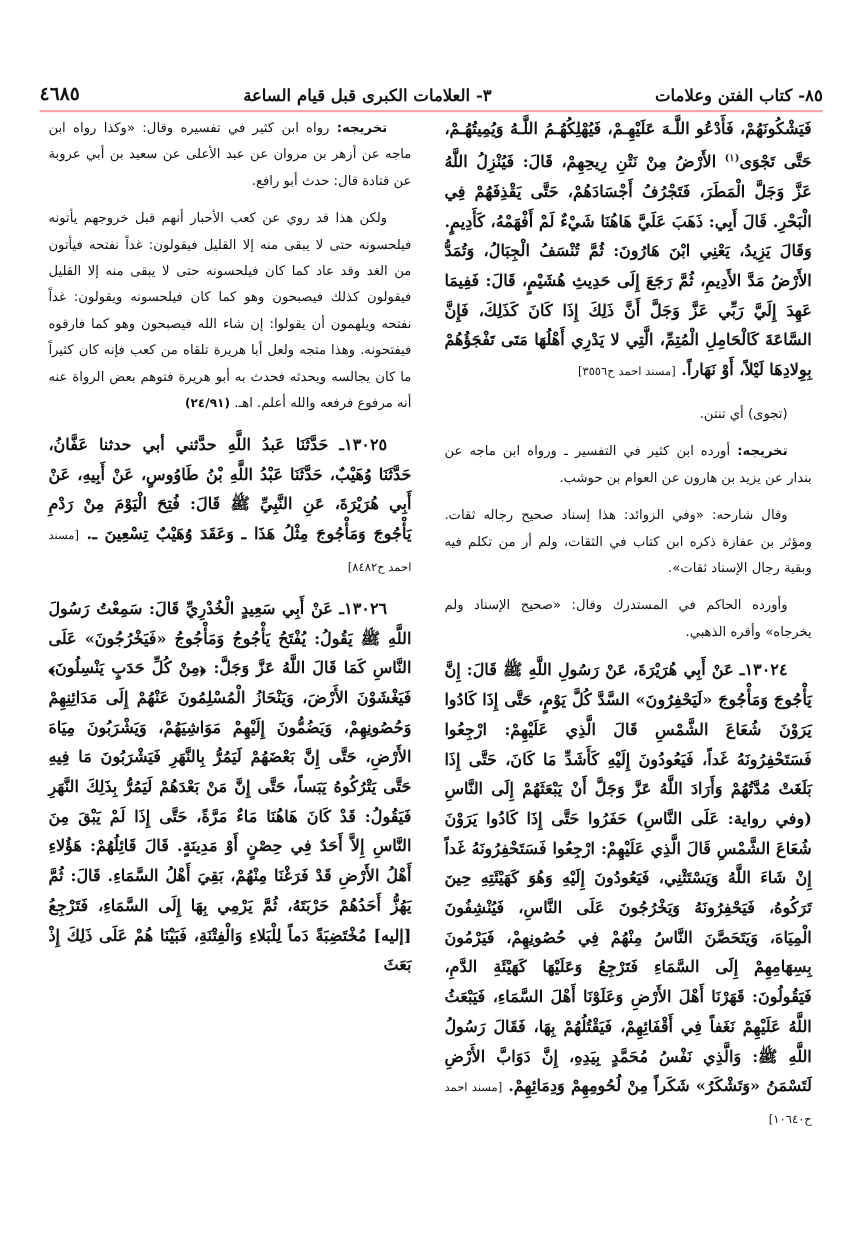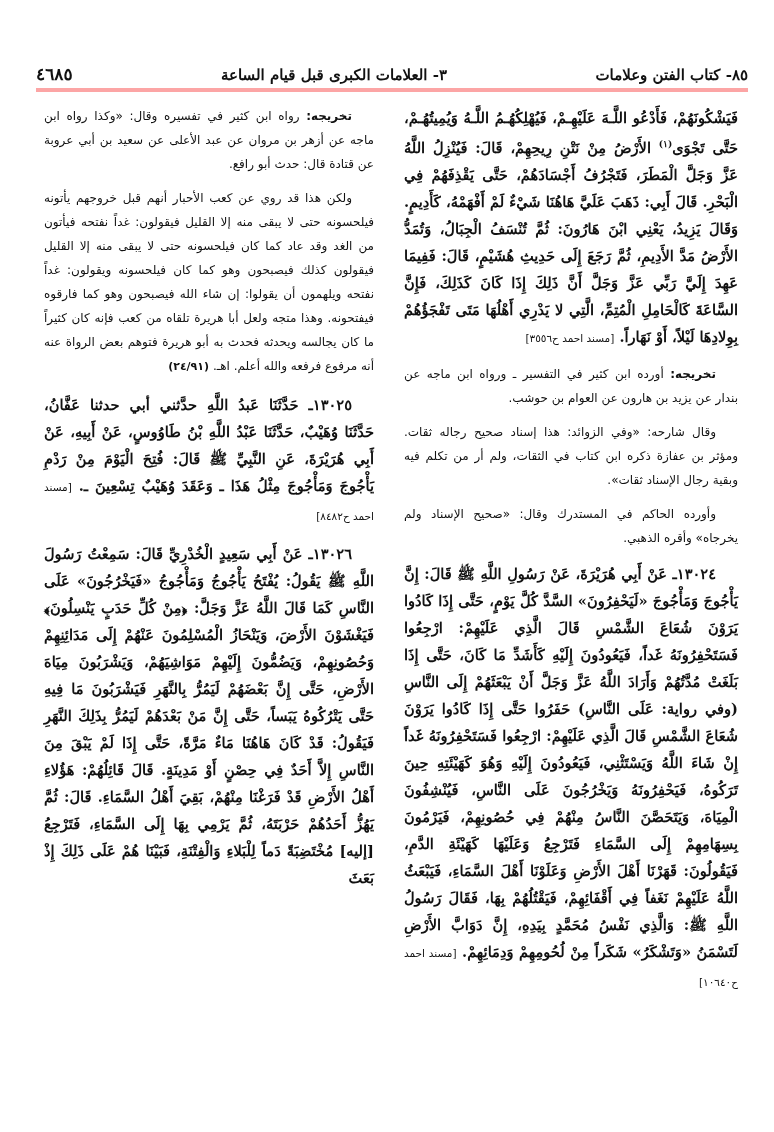--- a/index.html
+++ b/index.html
@@ -1,22 +1,22 @@
 <!DOCTYPE html>
 <html><head>
 <meta charset="utf-8">
 <style>
   html, body { margin: 0; padding: 0; background: #ffffff; }
   body {
     width: 774px; height: 1132px; position: relative; overflow: hidden;
     font-family: "DejaVu Sans", sans-serif; color: #111;
   }
   .header {
-    position: absolute; left: 36px; top: 56px; width: 712px; height: 28px;
-    border-bottom: 4px solid #fca5a5;
+    position: absolute; left: 36px; top: 68px; width: 712px; height: 28px;
+    border-bottom: 2px solid #fca5a5;
     display: flex; flex-direction: row-reverse; justify-content: space-between; align-items: flex-end;
     direction: rtl; padding-bottom: 4px;
   }
   .header span { font-family: "DejaVu Serif", serif; font-weight: bold; font-size: 15px; white-space: nowrap; }
   .hdr-num { font-size: 17px !important; }
   .col {
     position: absolute; top: 94px; direction: rtl; text-align: justify;
   }
   .col-right { left: 394px; width: 354px; }
   .col-left { left: 34px; width: 350px; }
@@ -44,20 +44,21 @@
   <span class="hdr-num">٤٦٨٥</span>
   <span>٣- العلامات الكبرى قبل قيام الساعة</span>
   <span>٨٥- كتاب الفتن وعلامات</span>
 </div>
 
 <div class="col col-right">
   <p class="hadith">
     <span>فَيَشْكُونَهُمْ، فَأَدْعُو اللَّـهَ عَلَيْهِـمْ، فَيُهْلِكُهُـمُ اللَّـهُ وَيُمِيتُهُـمْ، حَتَّى تَجْوَى</span><sup>(١)</sup><span> الأَرْضُ مِنْ نَتْنِ رِيحِهِمْ، قَالَ: فَيُنْزِلُ اللَّهُ عَزَّ وَجَلَّ الْمَطَرَ، فَتَجْرُفُ أَجْسَادَهُمْ، حَتَّى يَقْذِفَهُمْ فِي الْبَحْرِ. قَالَ أَبِي: ذَهَبَ عَلَيَّ هَاهُنَا شَيْءٌ لَمْ أَفْهَمْهُ، كَأَدِيمٍ. وَقَالَ يَزِيدُ، يَعْنِي ابْنَ هَارُونَ: ثُمَّ تُنْسَفُ الْجِبَالُ، وَتُمَدُّ الأَرْضُ مَدَّ الأَدِيمِ، ثُمَّ رَجَعَ إِلَى حَدِيثِ هُشَيْمٍ، قَالَ: فَفِيمَا عَهِدَ إِلَيَّ رَبِّي عَزَّ وَجَلَّ أَنَّ ذَلِكَ إِذَا كَانَ كَذَلِكَ، فَإِنَّ السَّاعَةَ كَالْحَامِلِ الْمُتِمِّ، الَّتِي لا يَدْرِي أَهْلُهَا مَتَى تَفْجَؤُهُمْ بِوِلادِهَا لَيْلاً، أَوْ نَهَاراً.</span>
     <span class="ref">[مسند احمد ح٣٥٥٦]</span>
   </p>
+  <p class="note indent gap-m">(تجوى) أي تنتن.</p>
   <p class="note indent gap-s">
     <span class="lbl">تخريجه:</span><span> أورده ابن كثير في التفسير ـ ورواه ابن ماجه عن بندار عن يزيد بن هارون عن العوام بن حوشب.</span>
   </p>
   <p class="note indent gap-s">وقال شارحه: «وفي الزوائد: هذا إسناد صحيح رجاله ثقات. ومؤثر بن عفازة ذكره ابن كتاب في الثقات، ولم أر من تكلم فيه وبقية رجال الإسناد ثقات».</p>
   <p class="note indent gap-s">وأورده الحاكم في المستدرك وقال: «صحيح الإسناد ولم يخرجاه» وأقره الذهبي.</p>
   <p class="hadith indent gap-s">
     <span class="hnum">١٣٠٢٤</span><span>ـ عَنْ أَبِي هُرَيْرَةَ، عَنْ رَسُولِ اللَّهِ ﷺ قَالَ: إِنَّ يَأْجُوجَ وَمَأْجُوجَ «لَيَحْفِرُونَ» السَّدَّ كُلَّ يَوْمٍ، حَتَّى إِذَا كَادُوا يَرَوْنَ شُعَاعَ الشَّمْسِ قَالَ الَّذِي عَلَيْهِمْ: ارْجِعُوا فَسَتَحْفِرُونَهُ غَداً، فَيَعُودُونَ إِلَيْهِ كَأَشَدِّ مَا كَانَ، حَتَّى إِذَا بَلَغَتْ مُدَّتُهُمْ وَأَرَادَ اللَّهُ عَزَّ وَجَلَّ أَنْ يَبْعَثَهُمْ إِلَى النَّاسِ (وفي رواية: عَلَى النَّاسِ) حَفَرُوا حَتَّى إِذَا كَادُوا يَرَوْنَ شُعَاعَ الشَّمْسِ قَالَ الَّذِي عَلَيْهِمْ: ارْجِعُوا فَسَتَحْفِرُونَهُ غَداً إِنْ شَاءَ اللَّهُ وَيَسْتَثْنِي، فَيَعُودُونَ إِلَيْهِ وَهُوَ كَهَيْئَتِهِ حِينَ تَرَكُوهُ، فَيَحْفِرُونَهُ وَيَخْرُجُونَ عَلَى النَّاسِ، فَيُنْشِفُونَ الْمِيَاهَ، وَيَتَحَصَّنَ النَّاسُ مِنْهُمْ فِي حُصُونِهِمْ، فَيَرْمُونَ بِسِهَامِهِمْ إِلَى السَّمَاءِ فَتَرْجِعُ وَعَلَيْهَا كَهَيْئَةِ الدَّمِ، فَيَقُولُونَ: قَهَرْنَا أَهْلَ الأَرْضِ وَعَلَوْنَا أَهْلَ السَّمَاءِ، فَيَبْعَثُ اللَّهُ عَلَيْهِمْ نَغَفاً فِي أَقْفَائِهِمْ، فَيَقْتُلُهُمْ بِهَا، فَقَالَ رَسُولُ اللَّهِ ﷺ: وَالَّذِي نَفْسُ مُحَمَّدٍ بِيَدِهِ، إِنَّ دَوَابَّ الأَرْضِ لَتَسْمَنُ «وَتَشْكَرُ» شَكَراً مِنْ لُحُومِهِمْ وَدِمَائِهِمْ.</span>
     <span class="ref">[مسند احمد ح١٠٦٤٠]</span>
   </p>
 </div>

